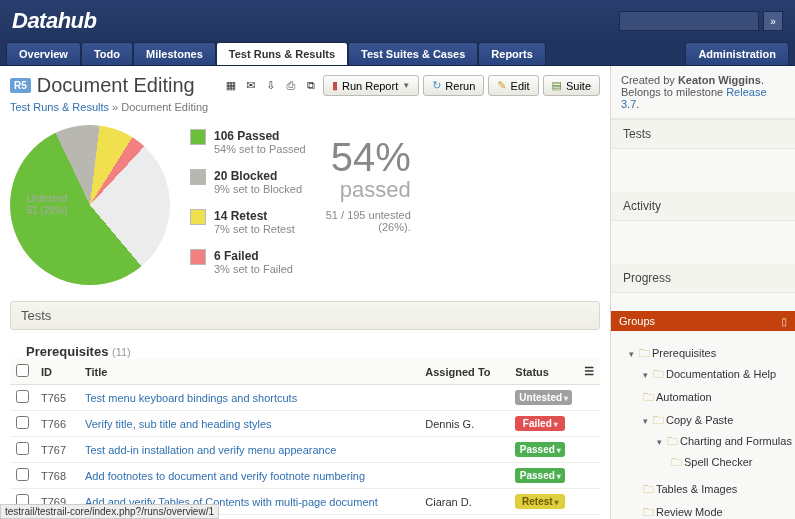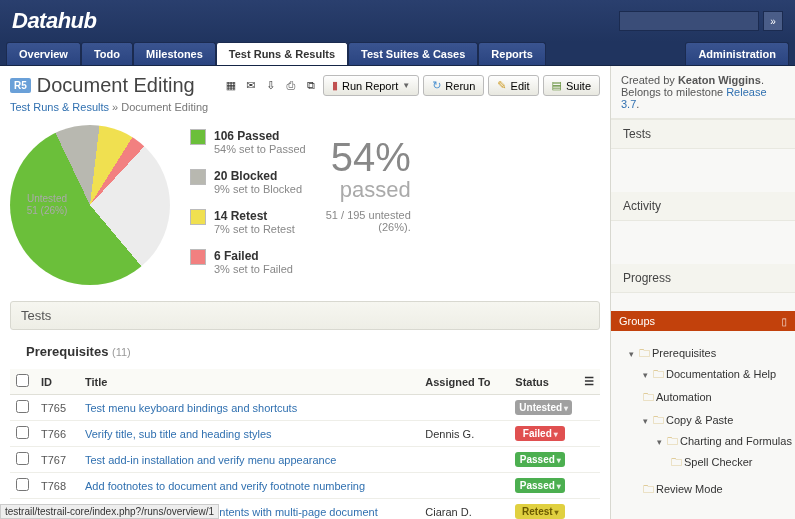--- a/index.html
+++ b/index.html
@@ -47,21 +47,21 @@
 .legend-sub { font-size: 11px; color: #888; }
 .big-stat { text-align: right; padding-top: 12px; }
 .big-pct { font-size: 40px; color: #888; line-height: 1; }
 .big-word { font-size: 22px; color: #aaa; }
 .big-sub { font-size: 11px; color: #888; margin-top: 6px; }
 
 
 .section-bar { background: linear-gradient(#f6f6f0,#eeeee6); border: 1px solid #d8d8d0; border-radius: 3px; padding: 6px 10px; font-size: 13px; color: #555; margin-bottom: 14px; }
 
 
-.group-heading { font-size: 13px; font-weight: bold; margin-bottom: 10px; padding-left: 16px; }
+.group-heading { font-size: 13px; font-weight: bold; margin-bottom: 0; padding-left: 16px; }
 .group-heading .count { color: #999; font-weight: normal; font-size: 11px; }
 
 
 table.tests { width: 100%; border-collapse: collapse; font-size: 11px; }
 table.tests th { text-align: left; font-weight: bold; color: #333; padding: 5px 6px; border-bottom: 1px solid #e0e0d8; background: #fafaf6; }
 table.tests td { padding: 5px 6px; border-bottom: 1px solid #eeeee8; vertical-align: middle; }
 .col-cb { width: 18px; }
 .col-id { width: 44px; color: #555; }
 .col-assigned { width: 90px; }
 .col-status { width: 62px; text-align: left; }
@@ -276,20 +276,21 @@
     <div class="tree">
       <ul id="tree-root">
           <li><span class="twisty">▾</span><span class="folder">🗀</span><span class="node-label">Prerequisites</span><ul>
               <li><span class="twisty">▾</span><span class="folder">🗀</span><span class="node-label">Documentation &amp; Help</span></li>
               <li><span class="folder">🗀</span><span class="node-label">Automation</span><ul></ul></li>
               <li><span class="twisty">▾</span><span class="folder">🗀</span><span class="node-label">Copy &amp; Paste</span><ul>
                   <li><span class="twisty">▾</span><span class="folder">🗀</span><span class="node-label">Charting and Formulas</span><ul>
                       <li><span class="folder">🗀</span><span class="node-label">Spell Checker</span><ul></ul></li>
                     </ul></li>
                 </ul></li>
+              <li><span class="folder">🗀</span><span class="node-label">Tables &amp; Images</span><ul></ul></li>
               <li><span class="folder">🗀</span><span class="node-label">Review Mode</span><ul></ul></li>
             </ul></li>
         </ul>
     </div>
     <div class="sb-note">
       <span>45 more tests available. </span><a>Show all tests</a>
     </div>
   </div>
 </div>
 

